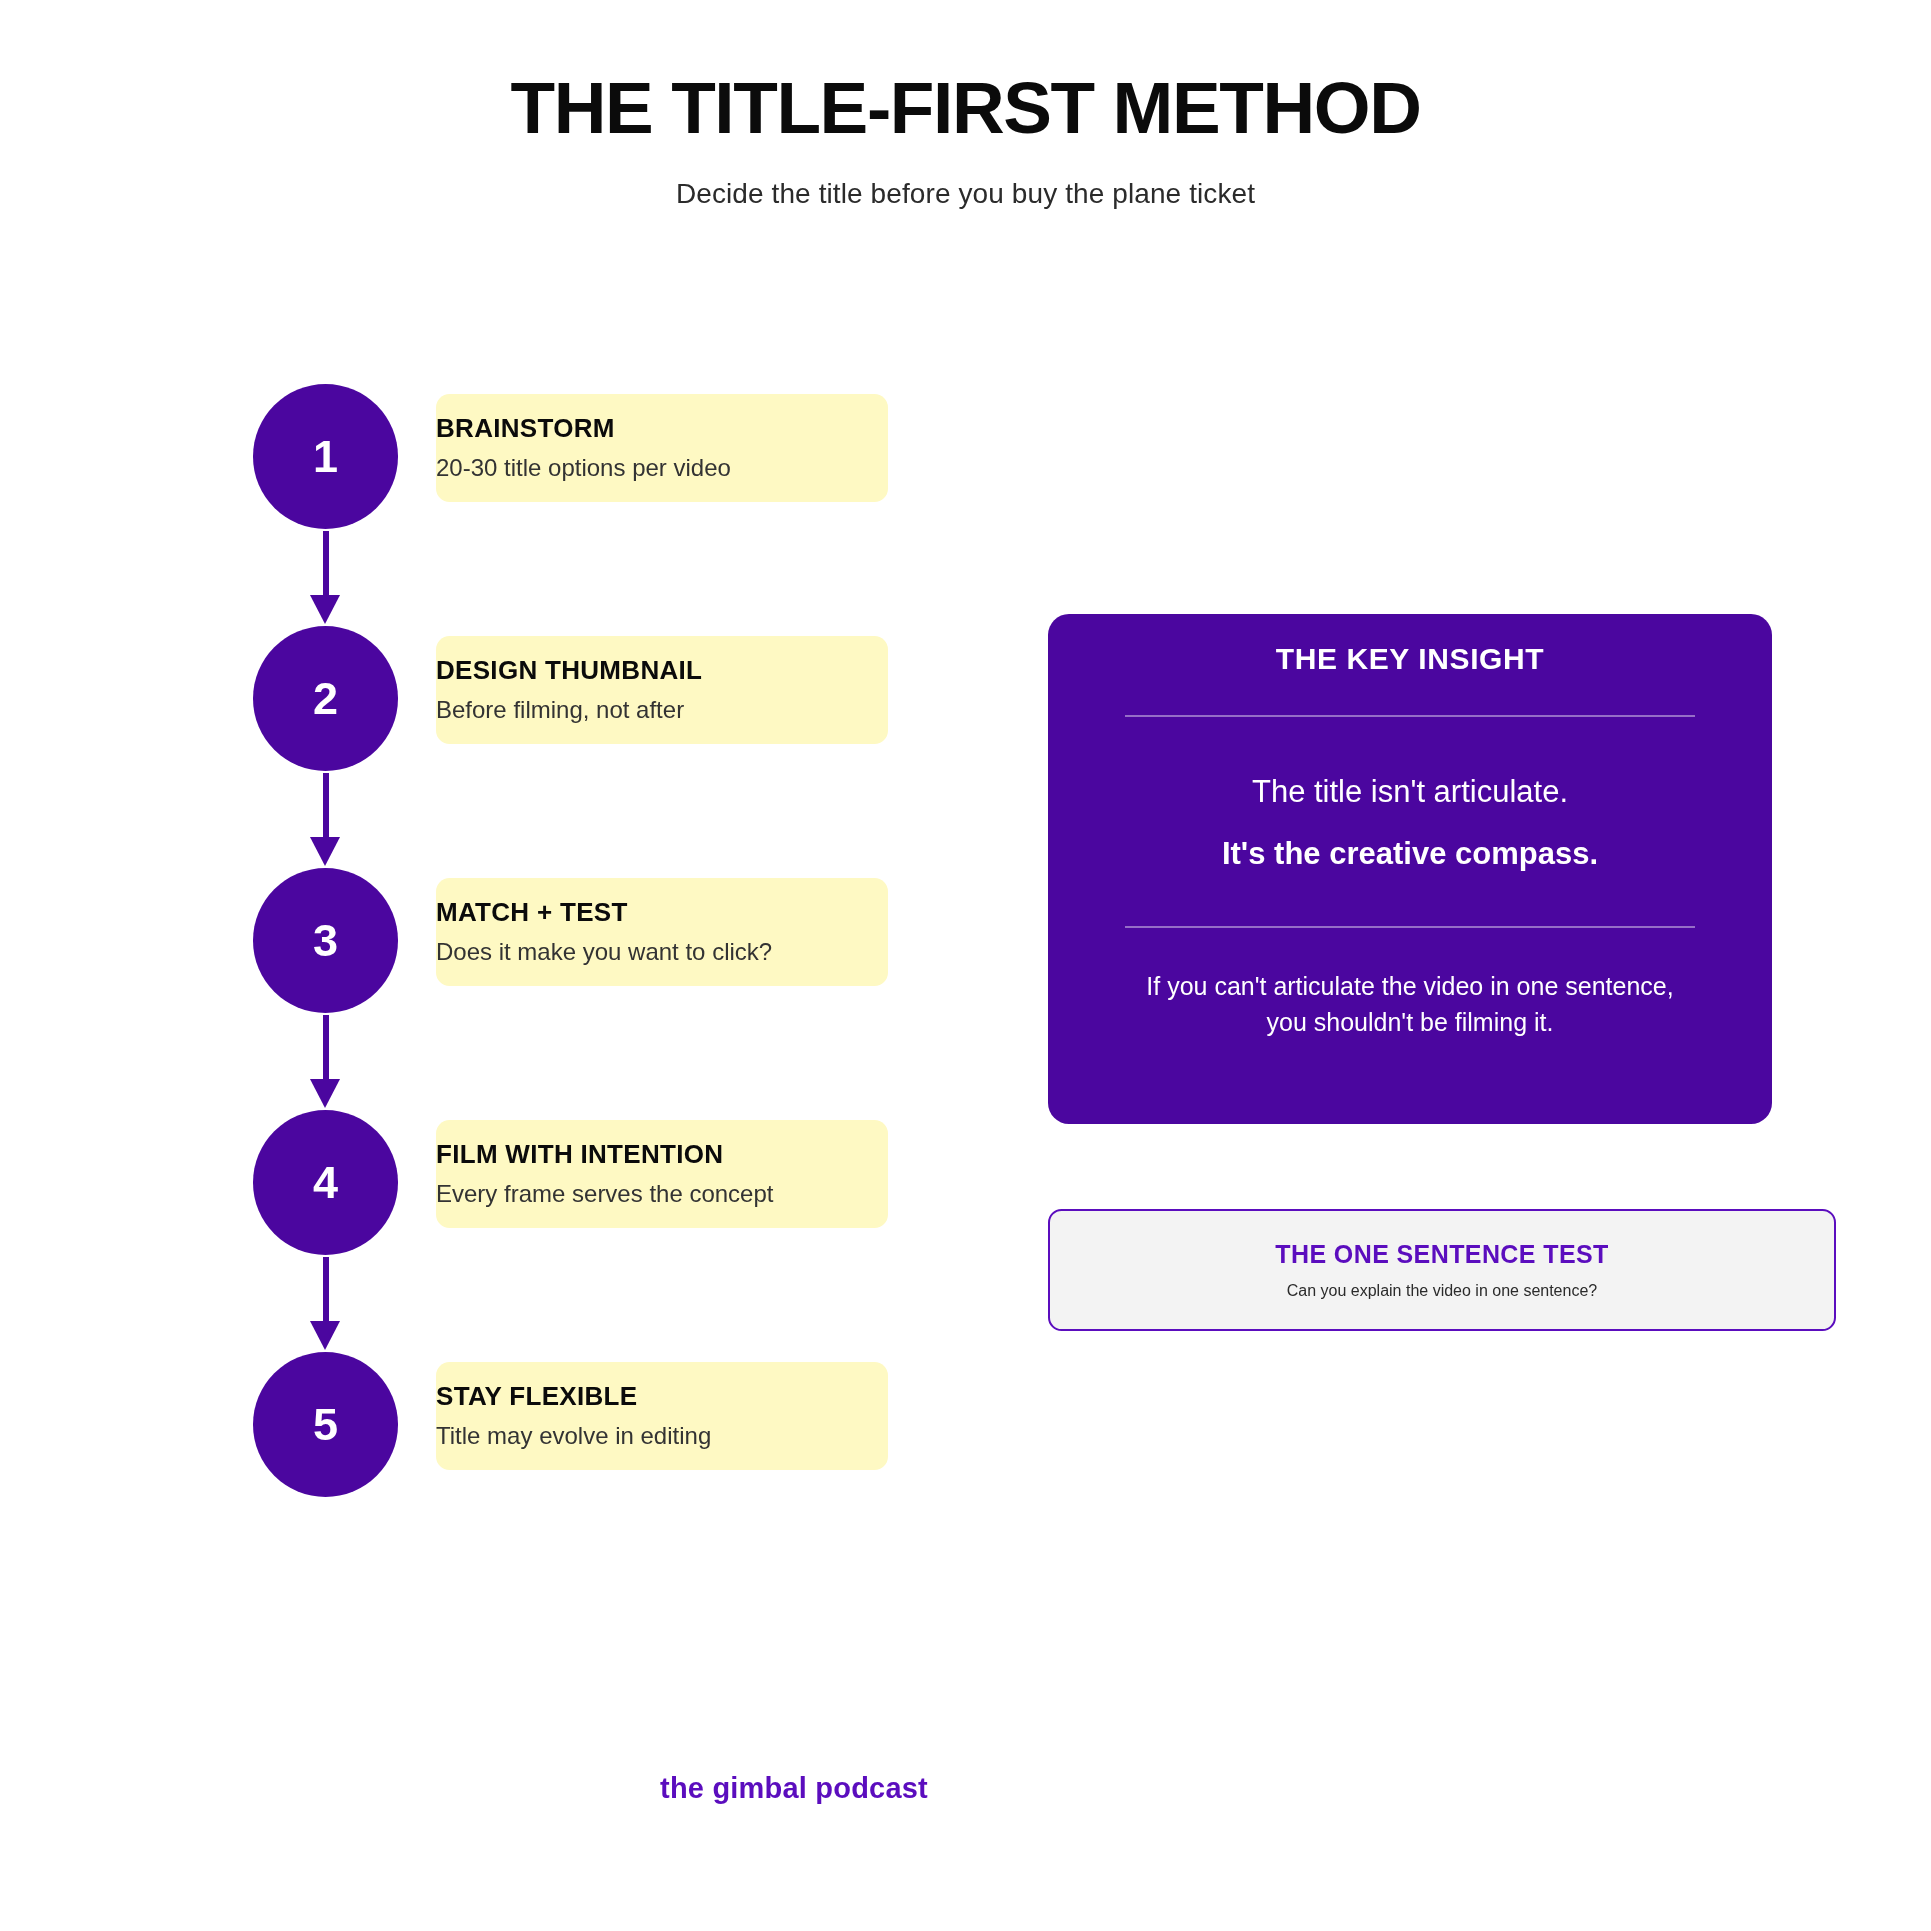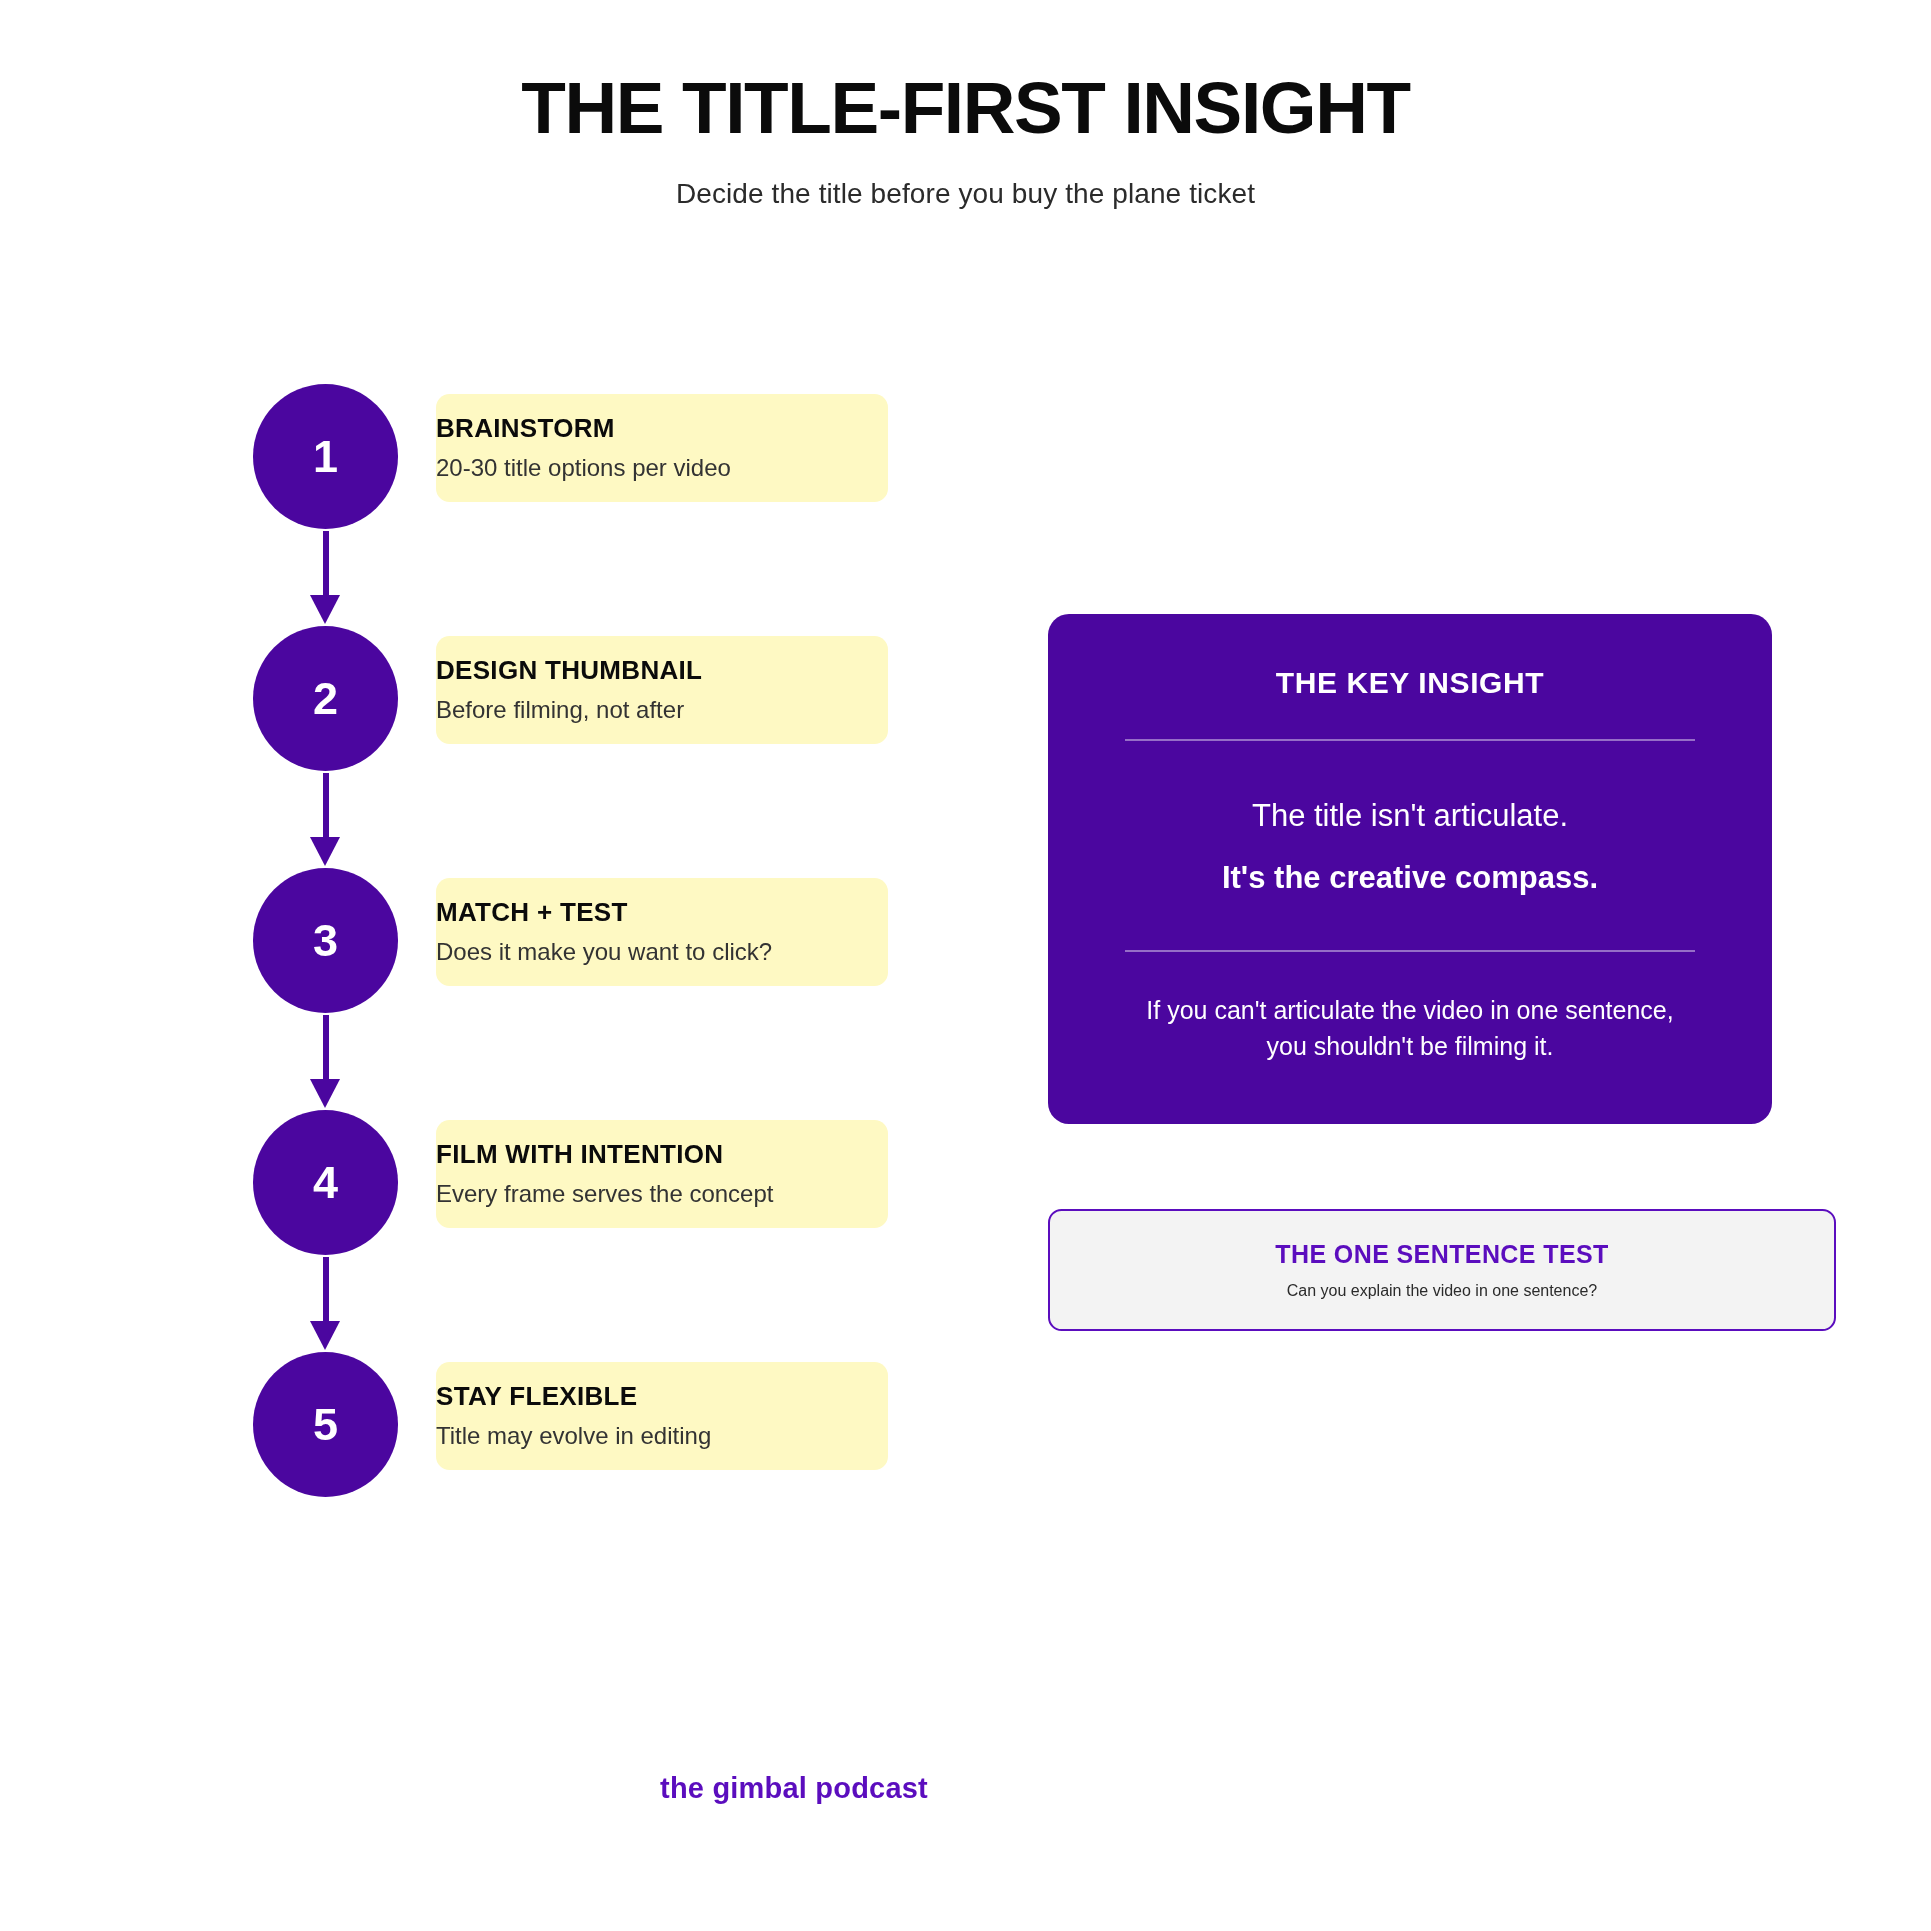--- a/index.html
+++ b/index.html
@@ -134,21 +134,21 @@
   
   .insight-panel {
     position: absolute;
     left: 1048px;
     top: 614px;
     width: 724px;
     height: 510px;
     background: #4B069F;
     border-radius: 21px;
     box-sizing: border-box;
-    padding: 52px 77px 0 77px;
+    padding: 28px 77px 0 77px;
     text-align: center;
   }
   .insight-heading {
     font-size: 30px;
     font-weight: 800;
     color: #ffffff;
     letter-spacing: 0.6px;
     line-height: 1.1;
   }
   .insight-rule {
@@ -225,21 +225,21 @@
     font-size: 29px;
     font-weight: 700;
     color: #5B0DBE;
     letter-spacing: 0.2px;
   }
 </style>
 </head>
 <body>
 
 <div class="header">
-  <h1 class="page-title">THE TITLE-FIRST INSIGHT</h1>
+  <h1 class="page-title">THE TITLE-FIRST METHOD</h1>
   <p class="page-subtitle">Decide the title before you buy the plane ticket</p>
 </div>
 
 <div class="flow">
 
   <div class="flow-step">
     <div class="step-badge">
       <span class="step-number">1</span>
     </div>
     <div class="step-card">

